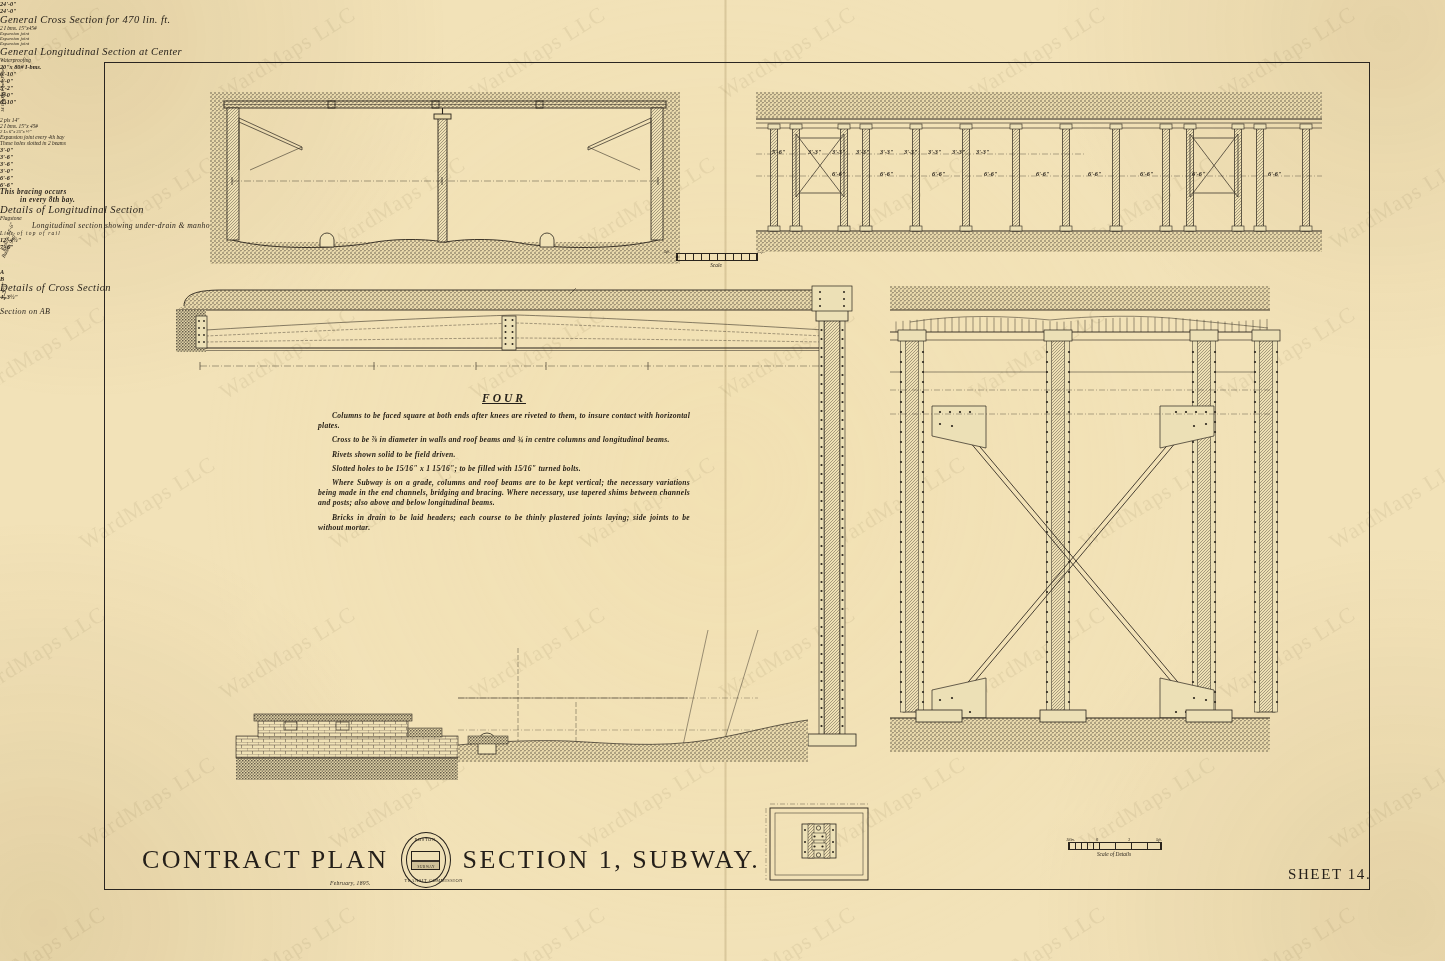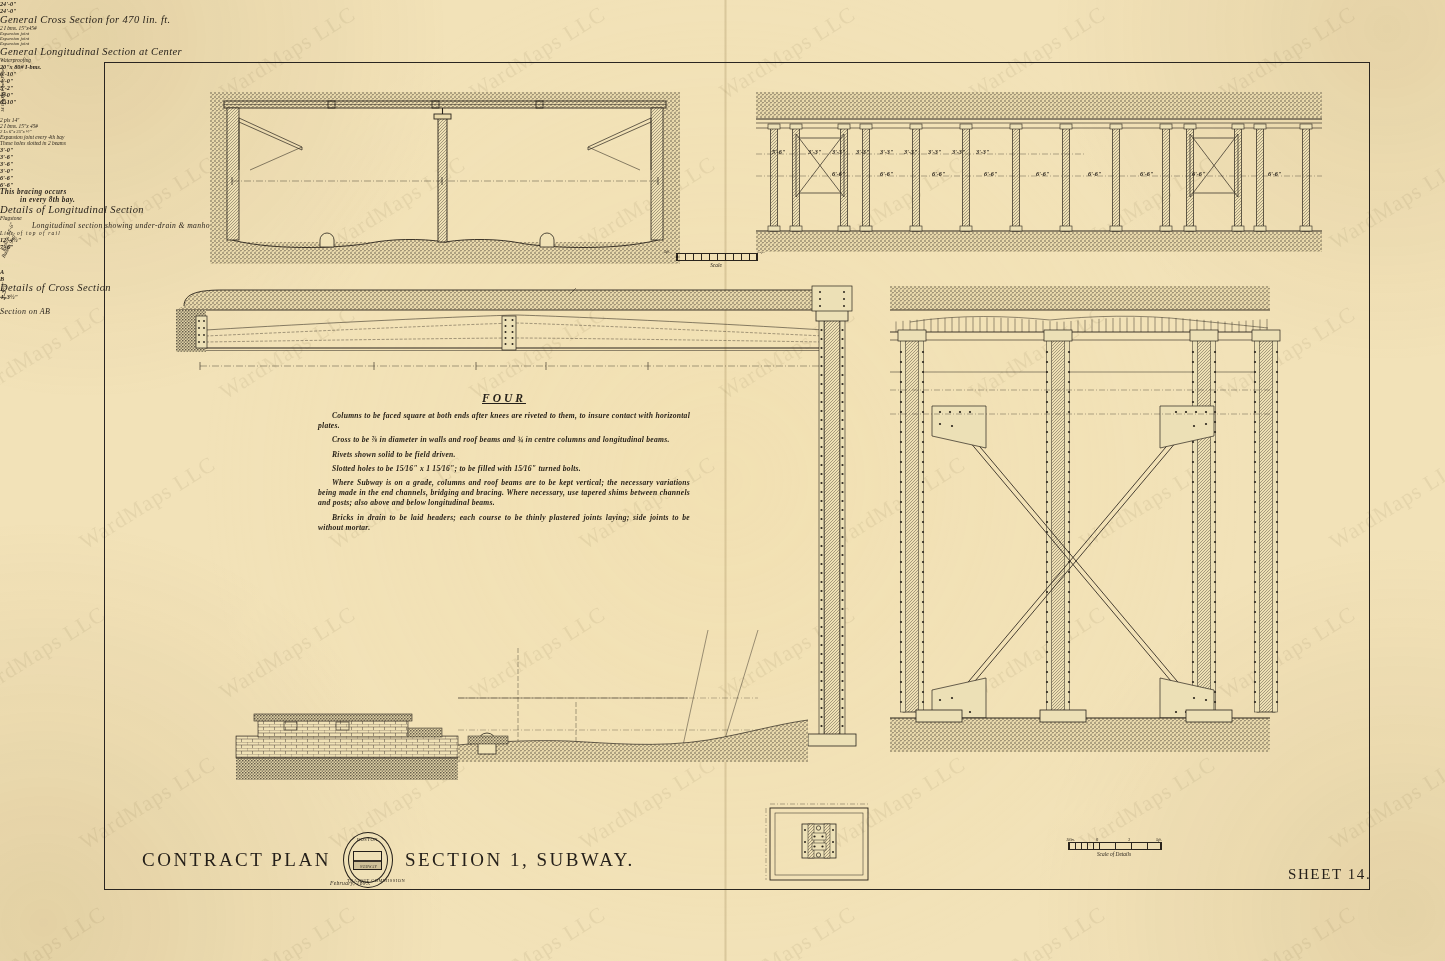--- a/index.html
+++ b/index.html
@@ -67,21 +67,21 @@
   #notes p{
     margin:0 0 4px 0;text-indent:14px;
     font-family:"Liberation Serif",serif;font-style:italic;font-weight:bold;
     font-size:7.6px;line-height:10.2px;color:#272118;letter-spacing:.25px;
     text-align:justify;
   }
 
   
   #titleblock{position:absolute;left:142px;top:832px;display:flex;align-items:center;gap:12px;}
   .bigtitle{
-    font-family:"Liberation Serif",serif;font-size:19px;font-weight:normal;
+    font-family:"Liberation Serif",serif;font-size:26px;font-weight:normal;
     letter-spacing:2.5px;color:#241f19;white-space:nowrap;
   }
   #seal{
     width:48px;height:54px;border-radius:50%;
     border:1.6px solid #241f19;position:relative;
     background:#efe0b6;display:flex;align-items:center;justify-content:center;
     flex:0 0 auto;
   }
   #seal:before{content:"";position:absolute;left:4px;top:4px;right:4px;bottom:4px;
     border:1px solid #241f19;border-radius:50%;}

